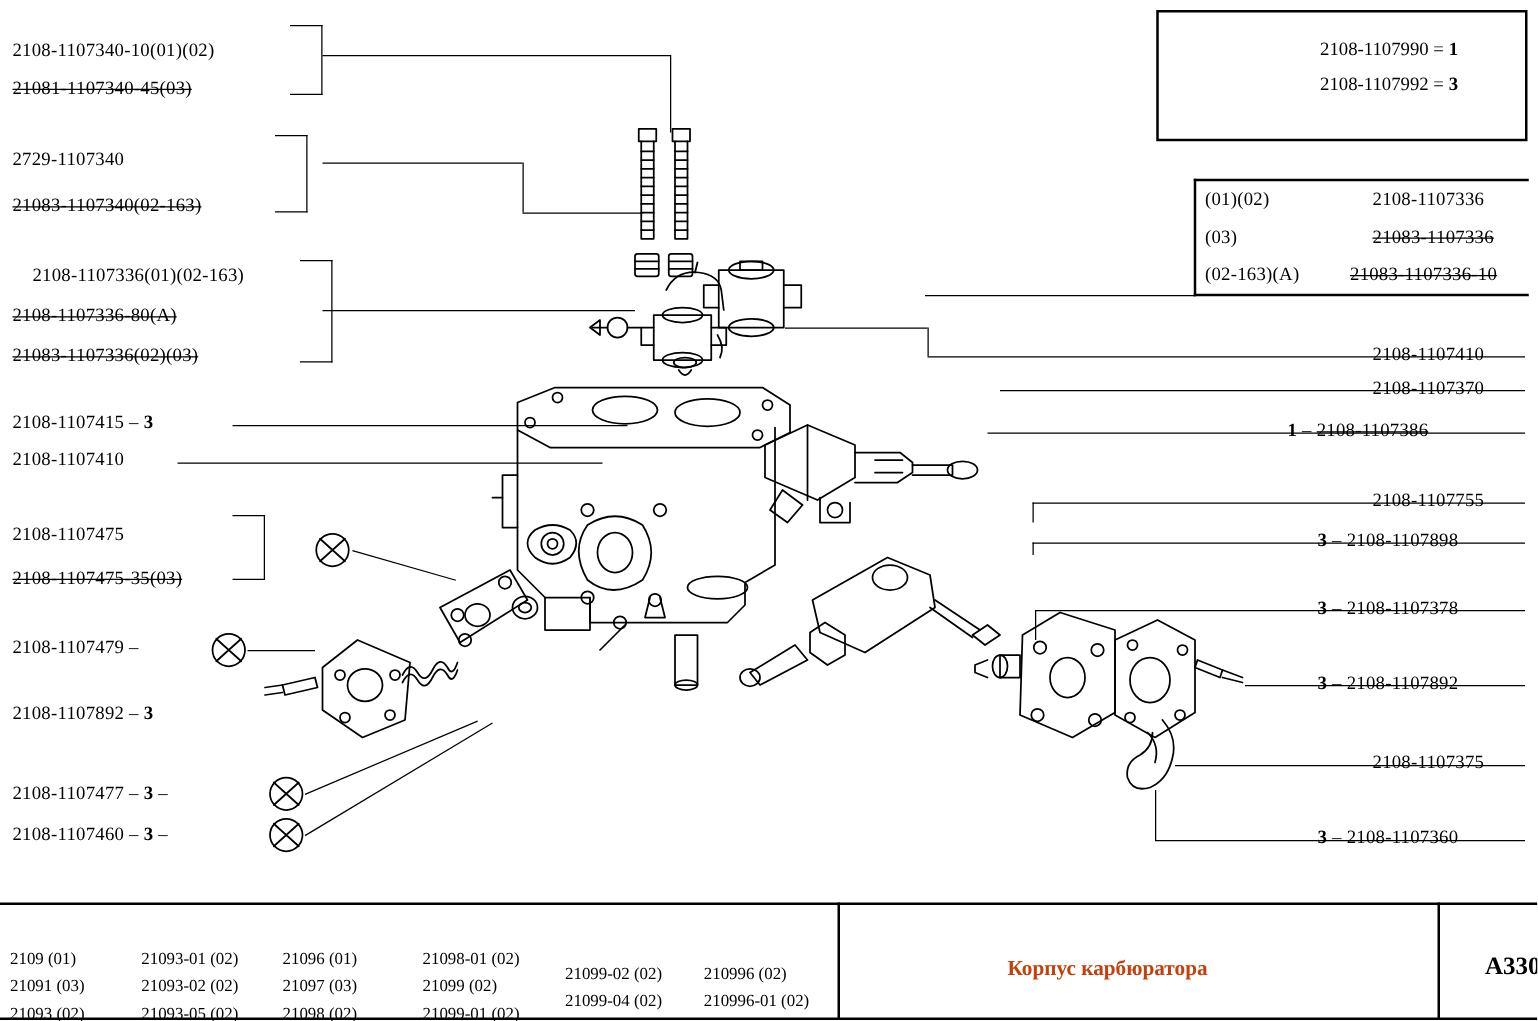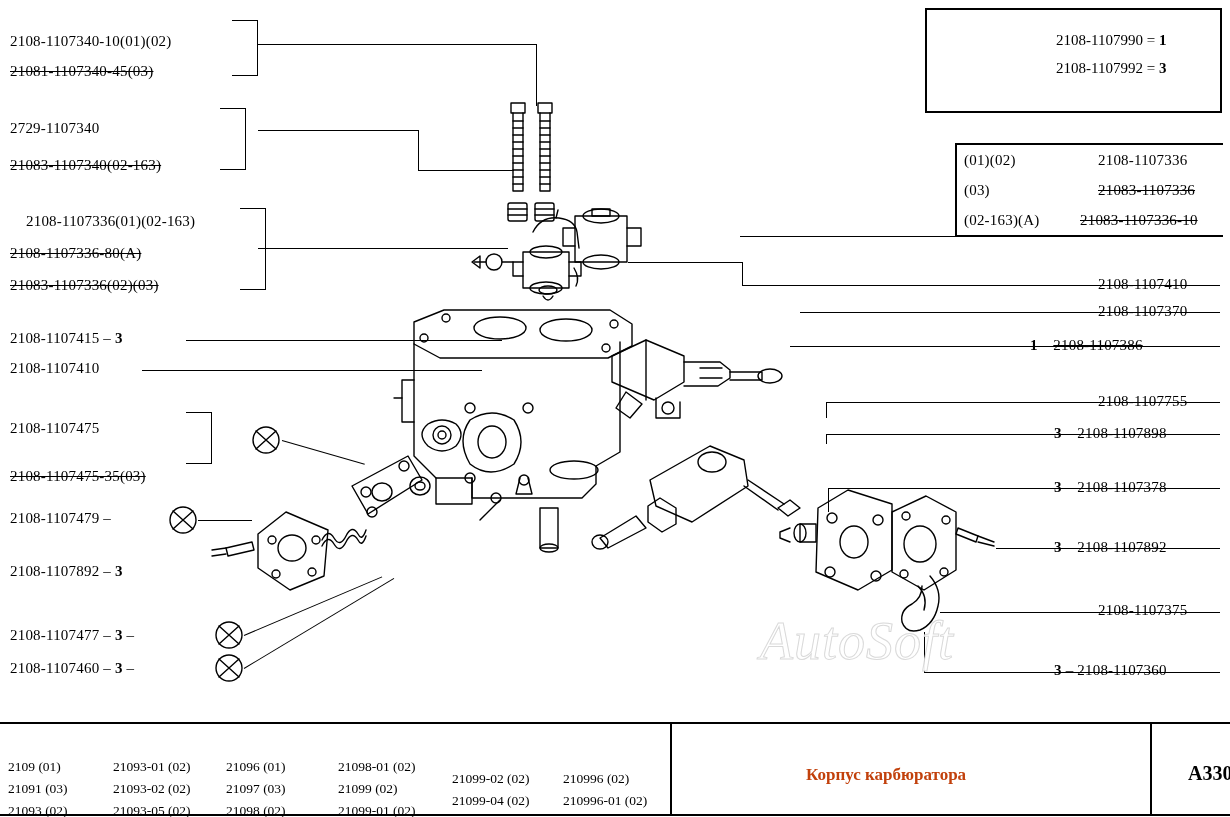--- a/index.html
+++ b/index.html
@@ -397,21 +397,21 @@
   <div class="lbl" style="left:10px; top:213px;margin-left:16px;">2108-1107336(01)(02-163)</div>
   <div class="lbl strike" style="left:10px; top:245px;">2108-1107336-80(A)</div>
   <div class="lbl strike" style="left:10px; top:277px;">21083-1107336(02)(03)</div>
 
   <div class="lbl" style="left:10px; top:330px;">
     <span>2108-1107415 </span><span>–</span> <b>3</b>
   </div>
   <div class="lbl" style="left:10px; top:360px;">2108-1107410</div>
 
   <div class="lbl" style="left:10px; top:420px;">2108-1107475</div>
-  <div class="lbl strike" style="left:10px; top:468px;">2108-1107475-35(03)</div>
+  <div class="lbl strike" style="left:10px; top:455px;">2108-1107475-35(03)</div>
 
   <div class="lbl" style="left:10px; top:510px;">
     <span>2108-1107479 </span><span>–</span>
   </div>
   <div class="lbl" style="left:10px; top:563px;">
     <span>2108-1107892 </span><span>–</span> <b>3</b>
   </div>
   <div class="lbl" style="left:10px; top:627px;">
     <span>2108-1107477 </span><span>–</span> <b>3</b> <span>–</span>
   </div>
@@ -432,21 +432,20 @@
     <b>3</b> <span>–</span> <span>2108-1107378</span>
   </div>
   <div class="lbl" style="left:1054px; top:539px;">
     <b>3</b> <span>–</span> <span>2108-1107892</span>
   </div>
   <div class="lbl" style="left:1098px; top:602px;">2108-1107375</div>
   <div class="lbl" style="left:1054px; top:662px;">
     <b>3</b> <span>–</span> <span>2108-1107360</span>
   </div>
 
-  <div class="watermark">AutoSoft</div>
 
   <div class="footer-rule-top"></div>
   <div class="footer-rule-bottom"></div>
   <div class="footer-sep" style="left:670px;"></div>
   <div class="footer-sep" style="left:1150px;"></div>
 
   <div class="foot-col" style="left:8px; top:756px;">
     <div>2109 (01)</div>
     <div>21091 (03)</div>
     <div>21093 (02)</div>

